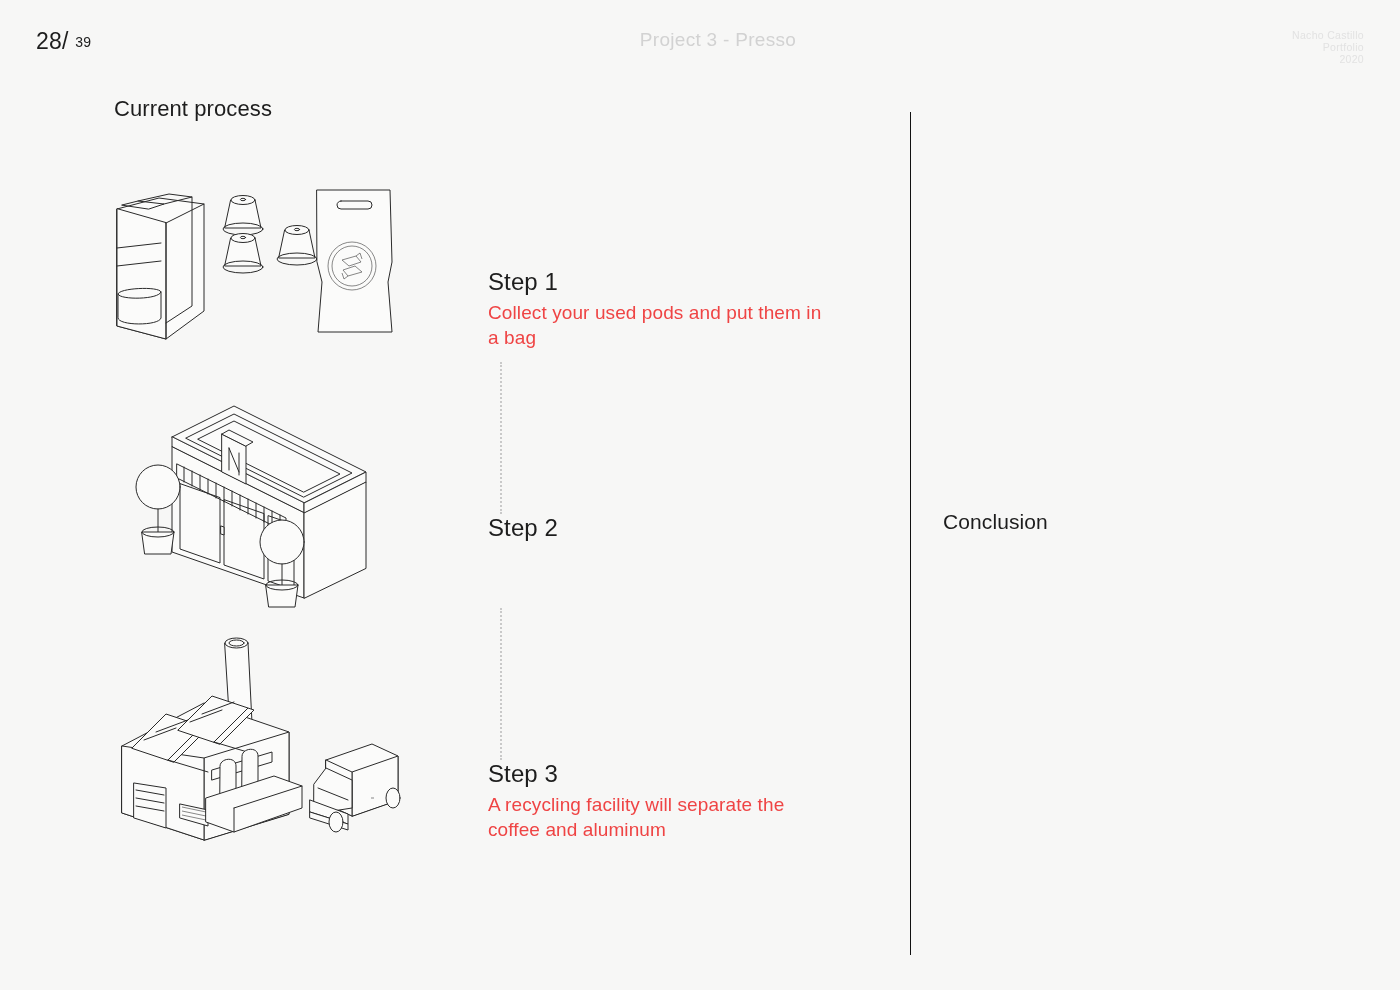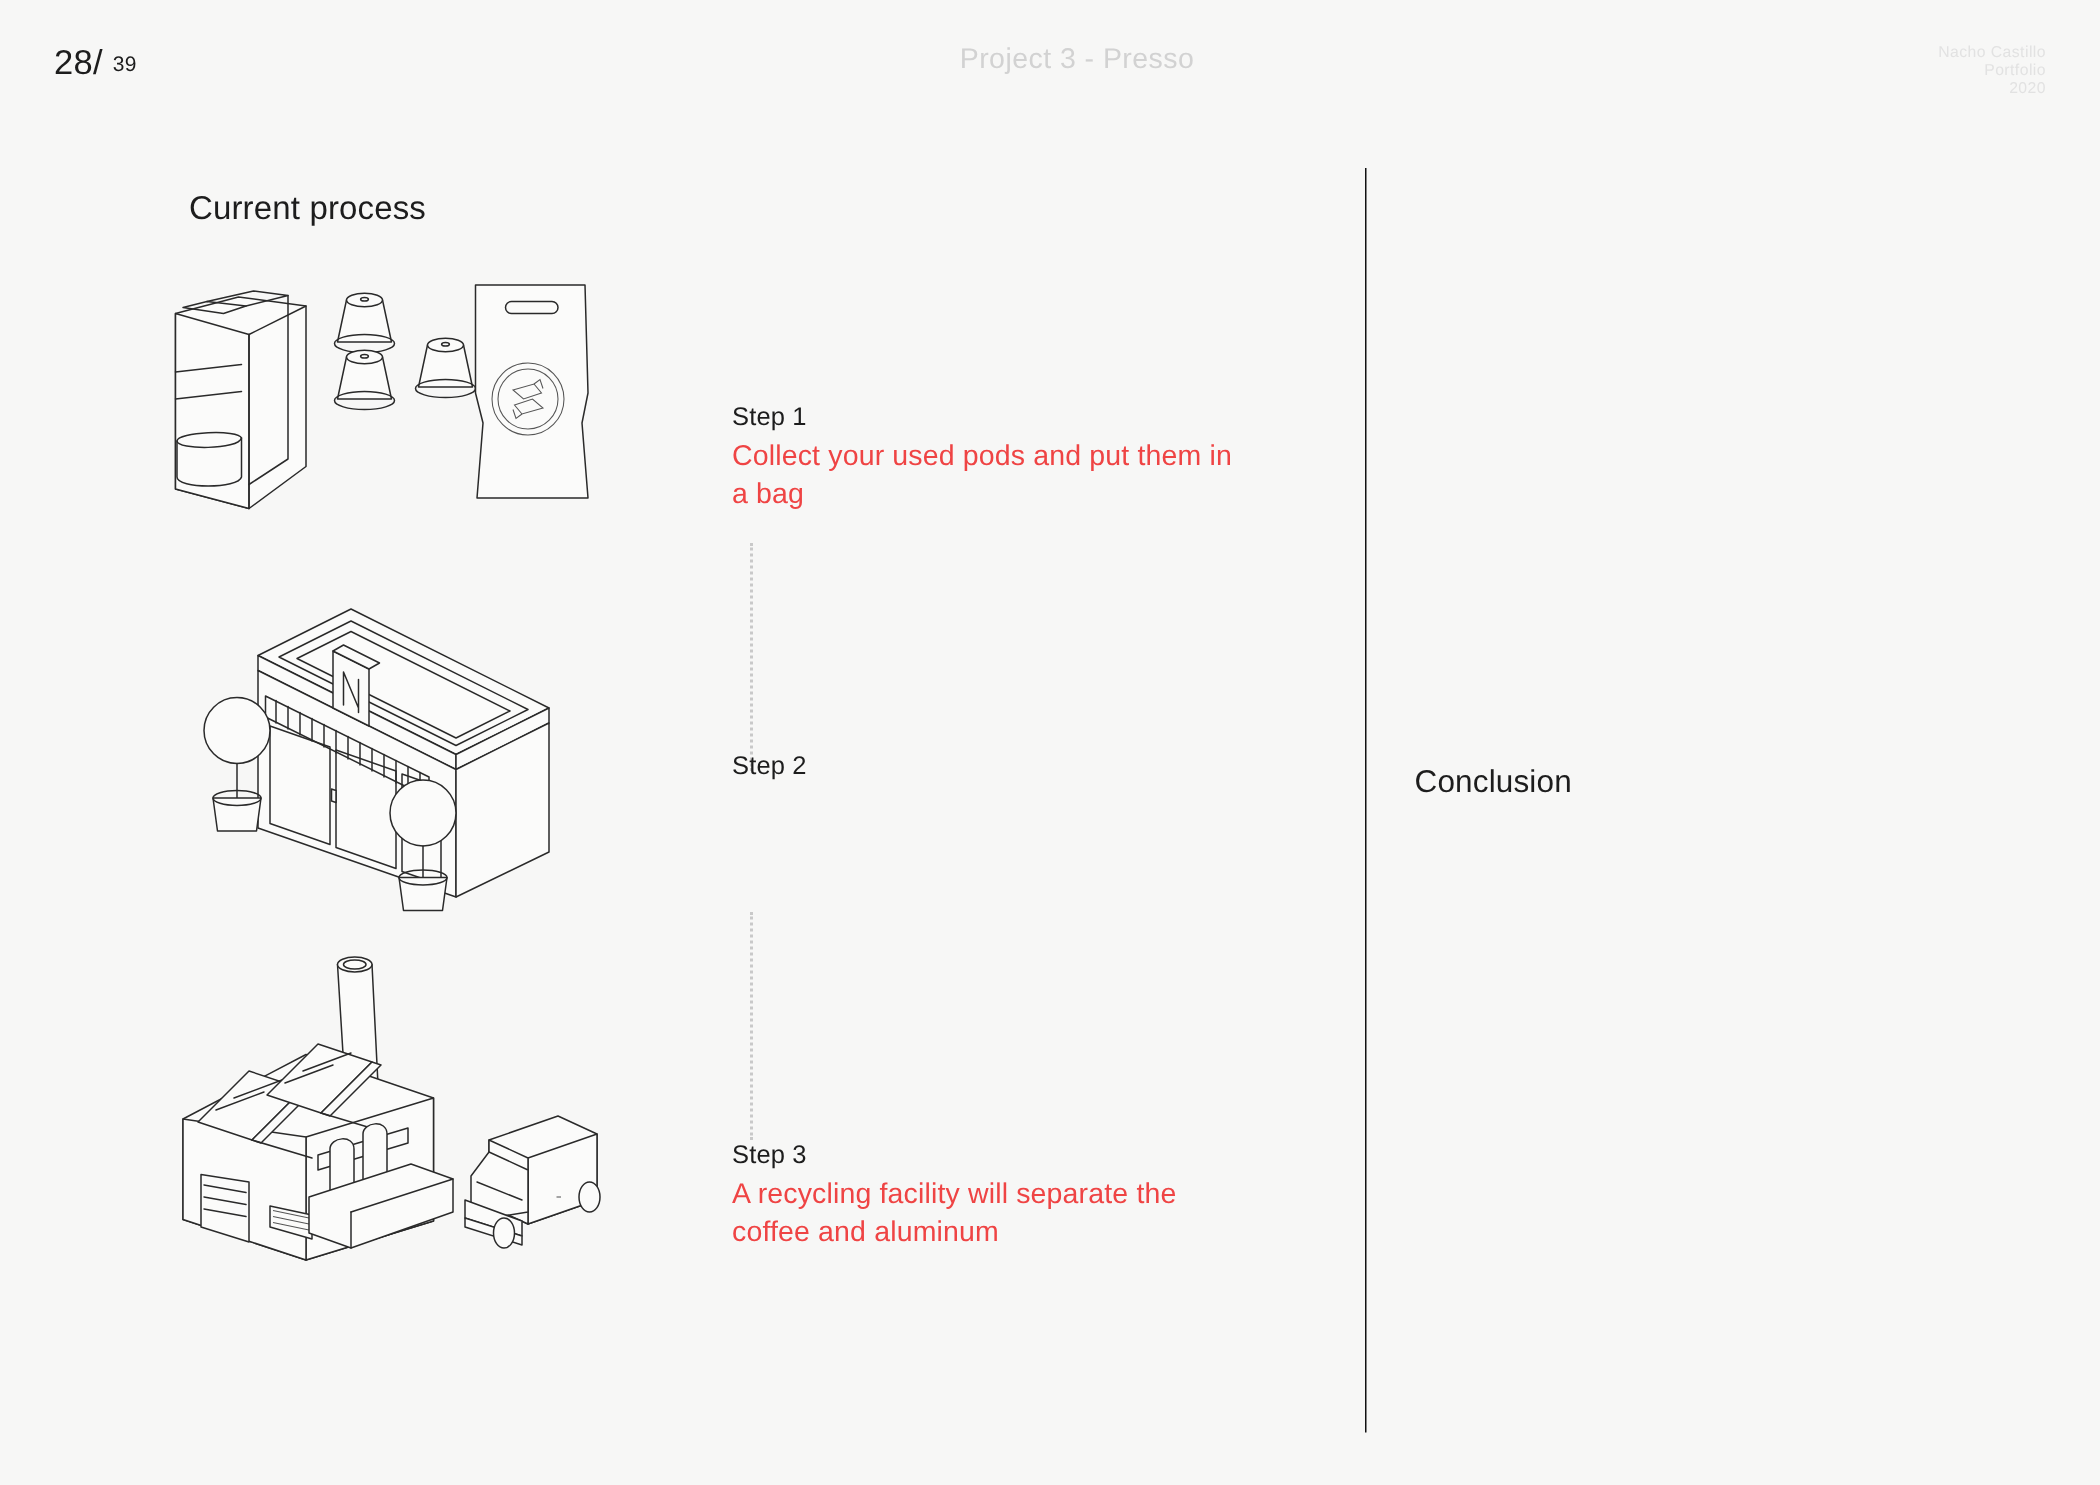--- a/index.html
+++ b/index.html
@@ -26,44 +26,44 @@
   }
 
   .credit {
     position: absolute; right: 36px; top: 30px;
     text-align: right; font-size: 10.5px; line-height: 1.12;
     color: #e2e2e2; letter-spacing: 0.3px;
   }
 
   
   .section-title {
-    position: absolute; left: 114px; top: 126px;
-    font-size: 22px; color: #1d1d1d; letter-spacing: 0.1px; margin-left: 12px;
+    position: absolute; left: 114px; top: 96px;
+    font-size: 22px; color: #1d1d1d; letter-spacing: 0.1px;
   }
 
   
   .divider {
     position: absolute; left: 910px; top: 112px;
     width: 1px; height: 843px; background: #111;
   }
 
   
   .illus { position: absolute; }
   .illus svg { display: block; }
   #illus-1 { left: 104px; top: 176px; }
   #illus-2 { left: 134px; top: 402px; }
   #illus-3 { left: 104px; top: 618px; }
 
   
   .step { position: absolute; left: 488px; width: 345px; }
   #step-1 { top: 268px; }
-  #step-2 { top: 501px; }
+  #step-2 { top: 514px; }
   #step-3 { top: 760px; }
   .step-title {
-    font-size: 17px; color: #1d1d1d; letter-spacing: 0.1px;
+    font-size: 24px; color: #1d1d1d; letter-spacing: 0.1px;
     margin-bottom: 4px;
   }
   .step-body {
     font-size: 19px; line-height: 1.32; color: #ef4444;
     letter-spacing: 0.1px; text-align: justify;
   }
   .step-body.flush { text-align: left; }
 
   
   .connector {

